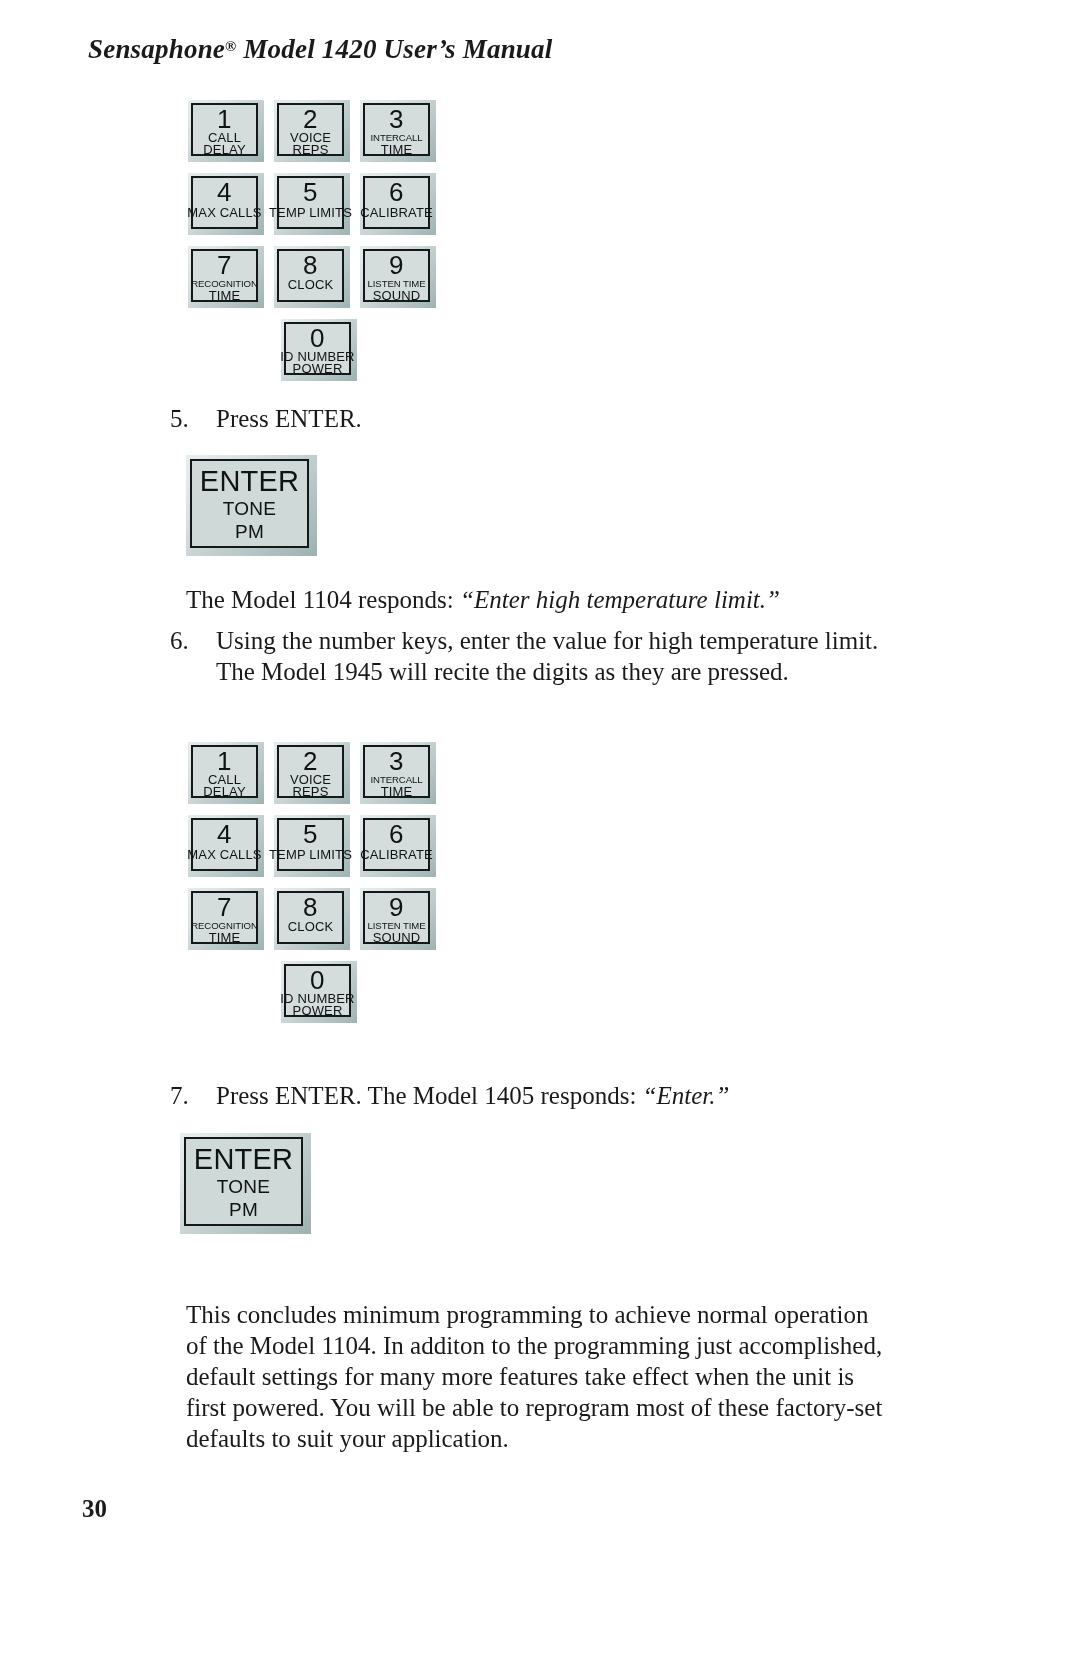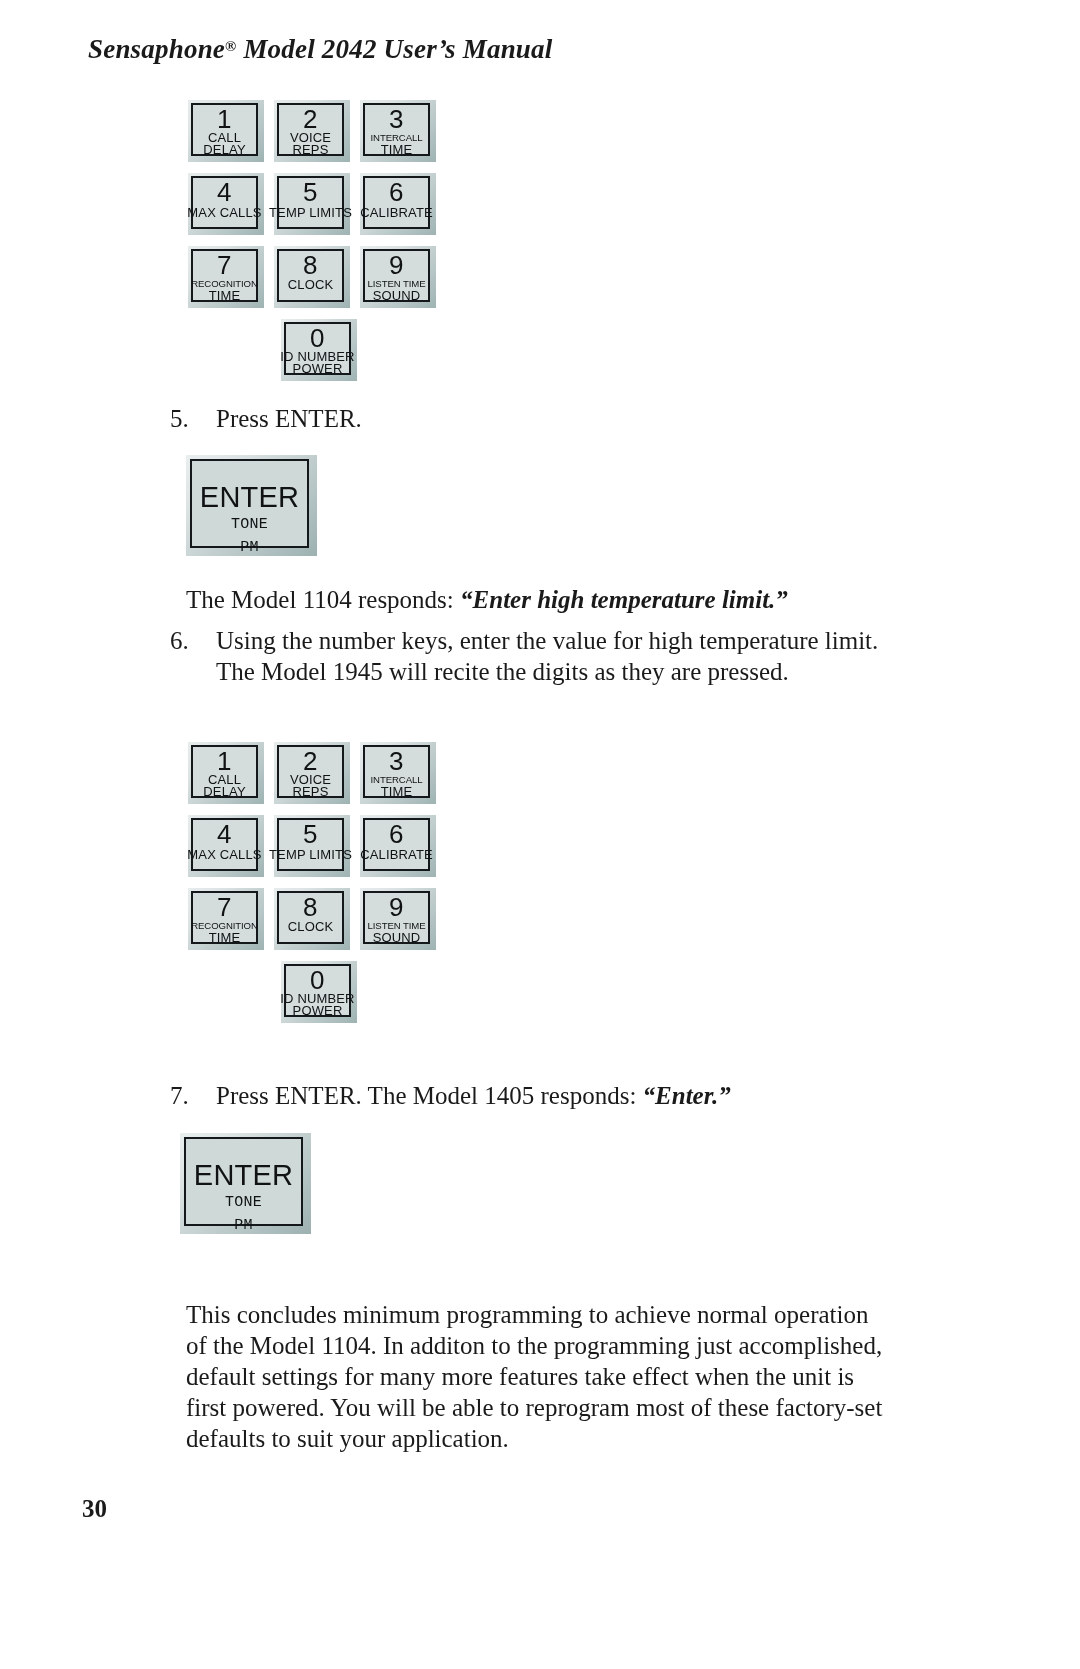--- a/index.html
+++ b/index.html
@@ -102,69 +102,68 @@
   .enter-face {
     box-sizing: border-box;
     width: 100%;
     height: 100%;
     border: 2px solid #14181a;
     background: #cfd9d8;
     display: flex;
     flex-direction: column;
     align-items: center;
     justify-content: flex-start;
-    padding-top: 20px;
+    padding-top: 4px;
     font-family: "Liberation Sans", "DejaVu Sans", sans-serif;
     color: #101214;
   }
   .enter-label {
     font-size: 29px;
     line-height: 32px;
     letter-spacing: 0.2px;
   }
   .enter-sub {
-    font-size: 15px;
+    font-size: 19px;
     line-height: 23px;
     letter-spacing: 0.3px;
-    font-family: Liberation Mono, monospace;
   }
 
   
   .step {
     position: absolute;
     display: flex;
     font-size: 25px;
     line-height: 31px;
   }
   .step-num {
     width: 46px;
     flex: 0 0 46px;
   }
   .step-body { flex: 1; }
 
   .para {
     position: absolute;
     font-size: 25px;
     line-height: 31px;
   }
-  .ital { font-style: italic; font-weight: bold; }
+  .ital { font-style: italic; }
 
   .page-number {
     position: absolute;
     left: 82px;
     top: 1495px;
     font-size: 25px;
     font-weight: bold;
   }
 </style>
 </head>
 <body>
 
 <div class="page-header">
-  <span>Sensaphone</span><span class="reg">®</span><span> Model 2042 User’s Manual</span>
+  <span>Sensaphone</span><span class="reg">®</span><span> Model 1420 User’s Manual</span>
 </div>
 
 <div class="keypad" id="keypad-top" style="left:188px; top:100px;">
 
   <div class="keypad-row" style="margin-bottom:11px;">
     <div class="key">
       <div class="key-face">
         <span class="key-digit">1</span>
         <span class="key-sub">CALL</span>
         <span class="key-sub">DELAY</span>

